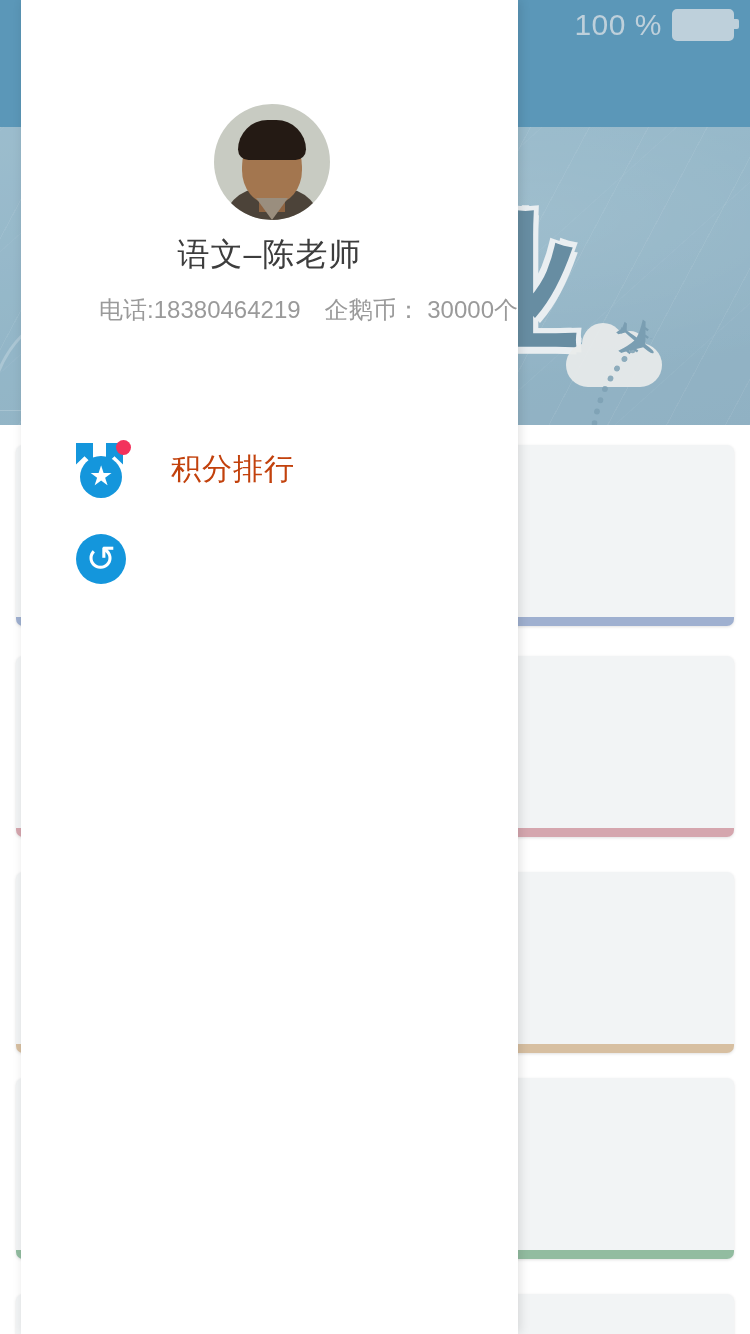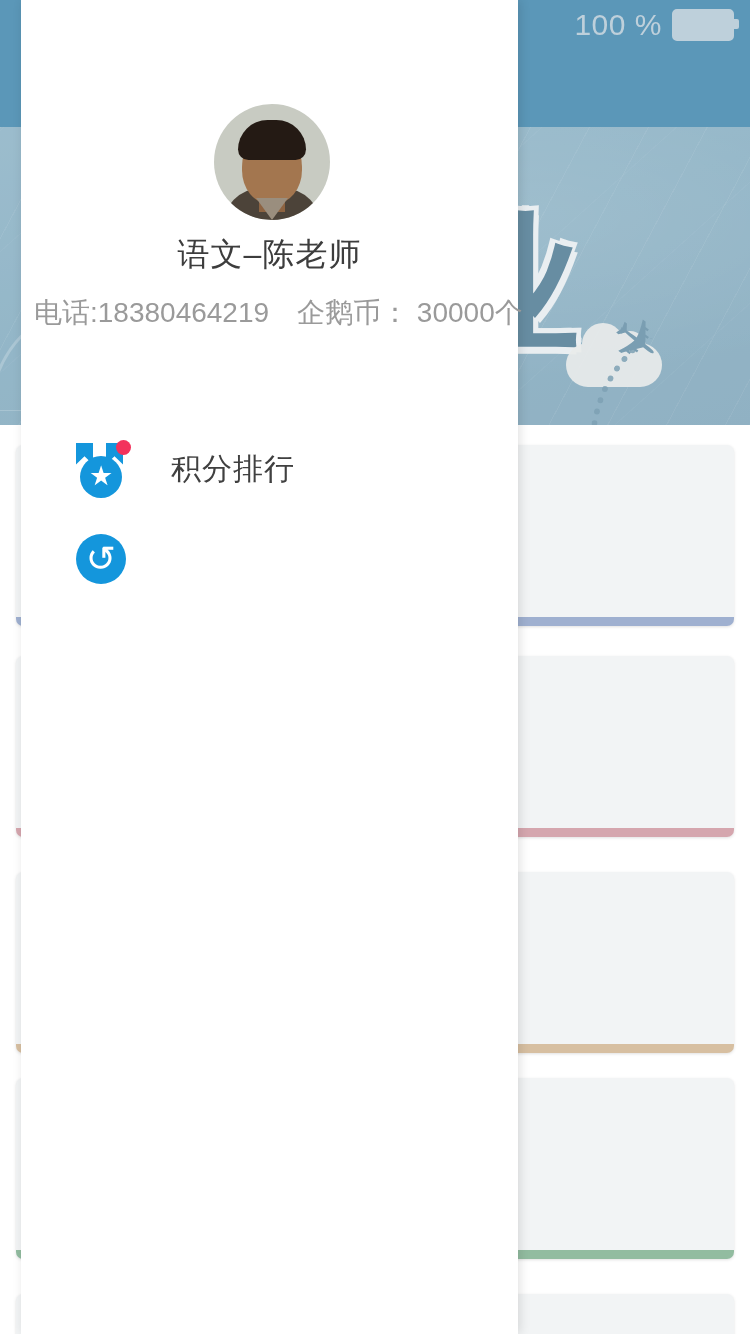--- a/index.html
+++ b/index.html
@@ -186,30 +186,30 @@
     position:absolute;left:50%;bottom:0;margin-left:-16px;
     width:32px;height:22px;background:#9a8e7e;
     clip-path:polygon(50% 100%,0 0,100% 0);
   }
 
   .uname{
     position:absolute;left:0;top:233px;width:497px;text-align:center;
     font-size:32px;color:#3d3d3d;letter-spacing:1px;
   }
   .uinfo{
-    position:absolute;left:13px;top:294px;width:497px;text-align:left;
-    font-size:28px;color:#9a9a9a;white-space:pre;
+    position:absolute;left:0;top:294px;width:497px;text-align:right;
+    font-size:24px;color:#9a9a9a;white-space:pre;
   }
 
   .menu{position:absolute;left:0;top:425px;width:497px;}
   .menu-item{
     display:flex;align-items:center;height:89px;padding-left:52px;box-sizing:border-box;
   }
   .mi-icon{position:relative;width:56px;height:56px;flex:0 0 56px;}
-  .mi-label{margin-left:42px;font-size:30px;color:#404040;letter-spacing:1px;}
+  .mi-label{margin-left:42px;font-size:30px;color:#c2410c;letter-spacing:1px;}
 
   
   .ic-medal .ribbon-l,.ic-medal .ribbon-r{
     position:absolute;top:1px;width:17px;height:22px;background:#1496dc;
   }
   .ic-medal .ribbon-l{left:3px;clip-path:polygon(0 0,100% 0,100% 100%,50% 62%,0 100%);}
   .ic-medal .ribbon-r{left:33px;clip-path:polygon(0 0,100% 0,100% 100%,50% 62%,0 100%);}
   .ic-medal .disc{
     position:absolute;left:7px;top:14px;width:42px;height:42px;border-radius:50%;
     background:#1496dc;display:flex;align-items:center;justify-content:center;

